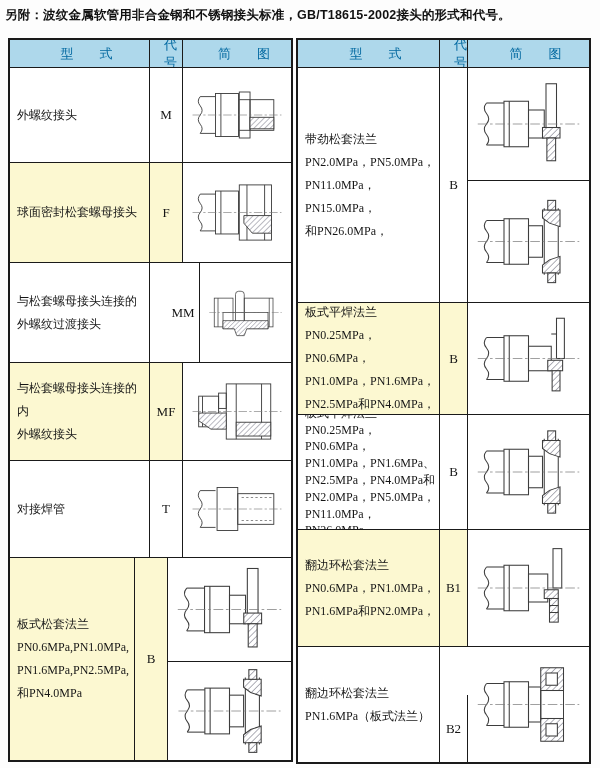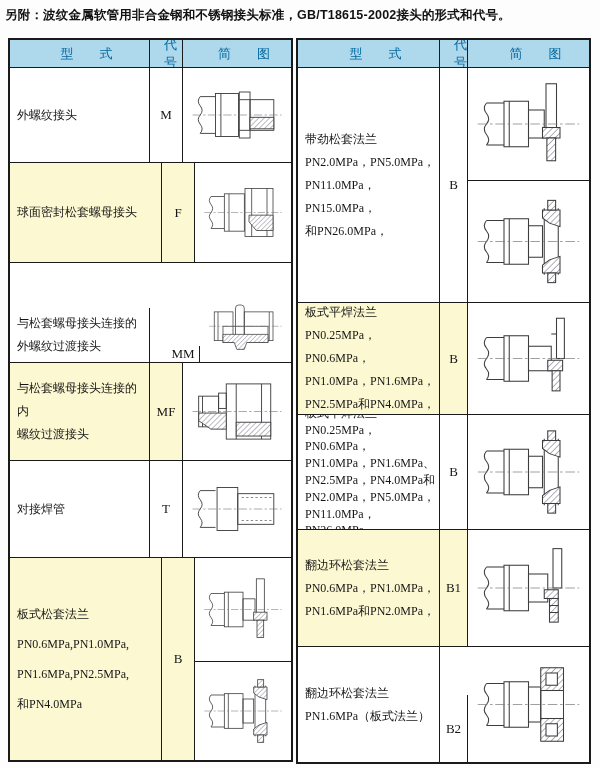--- a/index.html
+++ b/index.html
@@ -69,21 +69,21 @@
                 <line class="ln" x1="63" y1="30" x2="77" y2="30"></line>
                 <line class="ln" x1="63" y1="70" x2="77" y2="70"></line>
                 <rect class="ln" x="77" y="30" width="31" height="40"></rect>
                 <rect class="lnf" x="77" y="53" width="31" height="15" fill="url(#hp)"></rect>
                 <line class="cl" x1="2" y1="50" x2="118" y2="50"></line>
               </svg>
             </div>
           </div>
         </div>
         <div class="trow" style="height: 100px;">
-          <div class="cell type-cell hl" style="width: 152px; flex: 0 0 auto; line-height: 23px;">球面密封松套螺母接头</div>
+          <div class="cell type-cell hl" style="width: 140px; flex: 0 0 auto; line-height: 23px;">球面密封松套螺母接头</div>
           <div class="cell code-cell hl" style="width: 33px; flex: 0 0 auto;">F</div>
           <div class="cell diag-cell">
             <div class="diag-sub" style="flex: 1 1 auto;">
               <svg viewBox="0 0 120 100" preserveAspectRatio="xMidYMid meet">
                 <defs>
                   <pattern id="hp" width="5" height="5" patternUnits="userSpaceOnUse" patternTransform="rotate(45)">
                     <rect width="5" height="5" fill="#fff"></rect>
                     <line x1="0" y1="0" x2="0" y2="5" stroke="#667" stroke-width="1.2"></line>
                   </pattern>
                 </defs>
@@ -94,21 +94,21 @@
                 <line class="ln" x1="39" y1="22" x2="39" y2="78"></line>
                 <rect class="ln" x="63" y="14" width="42" height="72"></rect>
                 <line class="ln" x1="73" y1="14" x2="73" y2="86"></line>
                 <line class="ln" x1="96" y1="14" x2="96" y2="86"></line>
                 <polygon class="lnf" points="69,54 105,54 105,77 80,77 69,64" fill="url(#hp)"></polygon>
                 <line class="cl" x1="2" y1="50" x2="118" y2="50"></line>
               </svg>
             </div>
           </div>
         </div>
-        <div class="trow" style="height: 100px; align-items: flex-end;">
+        <div class="trow" style="height: 100px;">
           <div class="cell type-cell" style="width: 140px; flex: 0 0 auto; line-height: 23px;">与松套螺母接头连接的
 外螺纹过渡接头</div>
           <div class="cell code-cell" style="width: 33px; flex: 0 0 auto; margin-left: 17px;">MM</div>
           <div class="cell diag-cell">
             <div class="diag-sub" style="flex: 1 1 auto;">
               <svg viewBox="0 0 120 100" preserveAspectRatio="xMidYMid meet">
                 <defs>
                   <pattern id="hp" width="5" height="5" patternUnits="userSpaceOnUse" patternTransform="rotate(45)">
                     <rect width="5" height="5" fill="#fff"></rect>
                     <line x1="0" y1="0" x2="0" y2="5" stroke="#667" stroke-width="1.2"></line>
@@ -121,21 +121,21 @@
                 <line class="ln" x1="98" y1="27" x2="98" y2="73"></line>
                 <rect class="ln" x="24" y="50" width="72" height="26"></rect>
                 <polygon class="lnf" points="24,63 96,63 96,76 62,76 58,87 46,87 42,76 24,76" fill="url(#hp)"></polygon>
                 <line class="cl" x1="2" y1="50" x2="118" y2="50"></line>
               </svg>
             </div>
           </div>
         </div>
         <div class="trow" style="height: 98px;">
           <div class="cell type-cell hl" style="width: 140px; flex: 0 0 auto; line-height: 23px;">与松套螺母接头连接的内
-螺纹过渡接头</div>
+外螺纹接头</div>
           <div class="cell code-cell hl" style="width: 33px; flex: 0 0 auto;">MF</div>
           <div class="cell diag-cell">
             <div class="diag-sub" style="flex: 1 1 auto;">
               <svg viewBox="0 0 120 100" preserveAspectRatio="xMidYMid meet">
                 <defs>
                   <pattern id="hp" width="5" height="5" patternUnits="userSpaceOnUse" patternTransform="rotate(45)">
                     <rect width="5" height="5" fill="#fff"></rect>
                     <line x1="0" y1="0" x2="0" y2="5" stroke="#667" stroke-width="1.2"></line>
                   </pattern>
                 </defs>
@@ -170,21 +170,21 @@
                 <rect class="ln" x="34" y="22" width="27" height="56"></rect>
                 <rect class="ln" x="61" y="30" width="47" height="40"></rect>
                 <line class="dash" x1="66" y1="35" x2="105" y2="35"></line>
                 <line class="dash" x1="66" y1="65" x2="105" y2="65"></line>
                 <line class="cl" x1="2" y1="50" x2="118" y2="50"></line>
               </svg>
             </div>
           </div>
         </div>
         <div class="trow" style="height: 202px;">
-          <div class="cell type-cell hl" style="width: 152px; flex: 0 0 auto; line-height: 30px;">板式松套法兰
+          <div class="cell type-cell hl" style="width: 125px; flex: 0 0 auto; line-height: 23px;">板式松套法兰
 PN0.6MPa,PN1.0MPa,
 PN1.6MPa,PN2.5MPa,
 和PN4.0MPa</div>
           <div class="cell code-cell hl" style="width: 33px; flex: 0 0 auto;">B</div>
           <div class="cell diag-cell">
             <div class="diag-sub" style="flex: 0 0 104px;">
               <svg viewBox="0 0 120 100" preserveAspectRatio="xMidYMid meet">
                 <defs>
                   <pattern id="hp" width="5" height="5" patternUnits="userSpaceOnUse" patternTransform="rotate(45)">
                     <rect width="5" height="5" fill="#fff"></rect>

